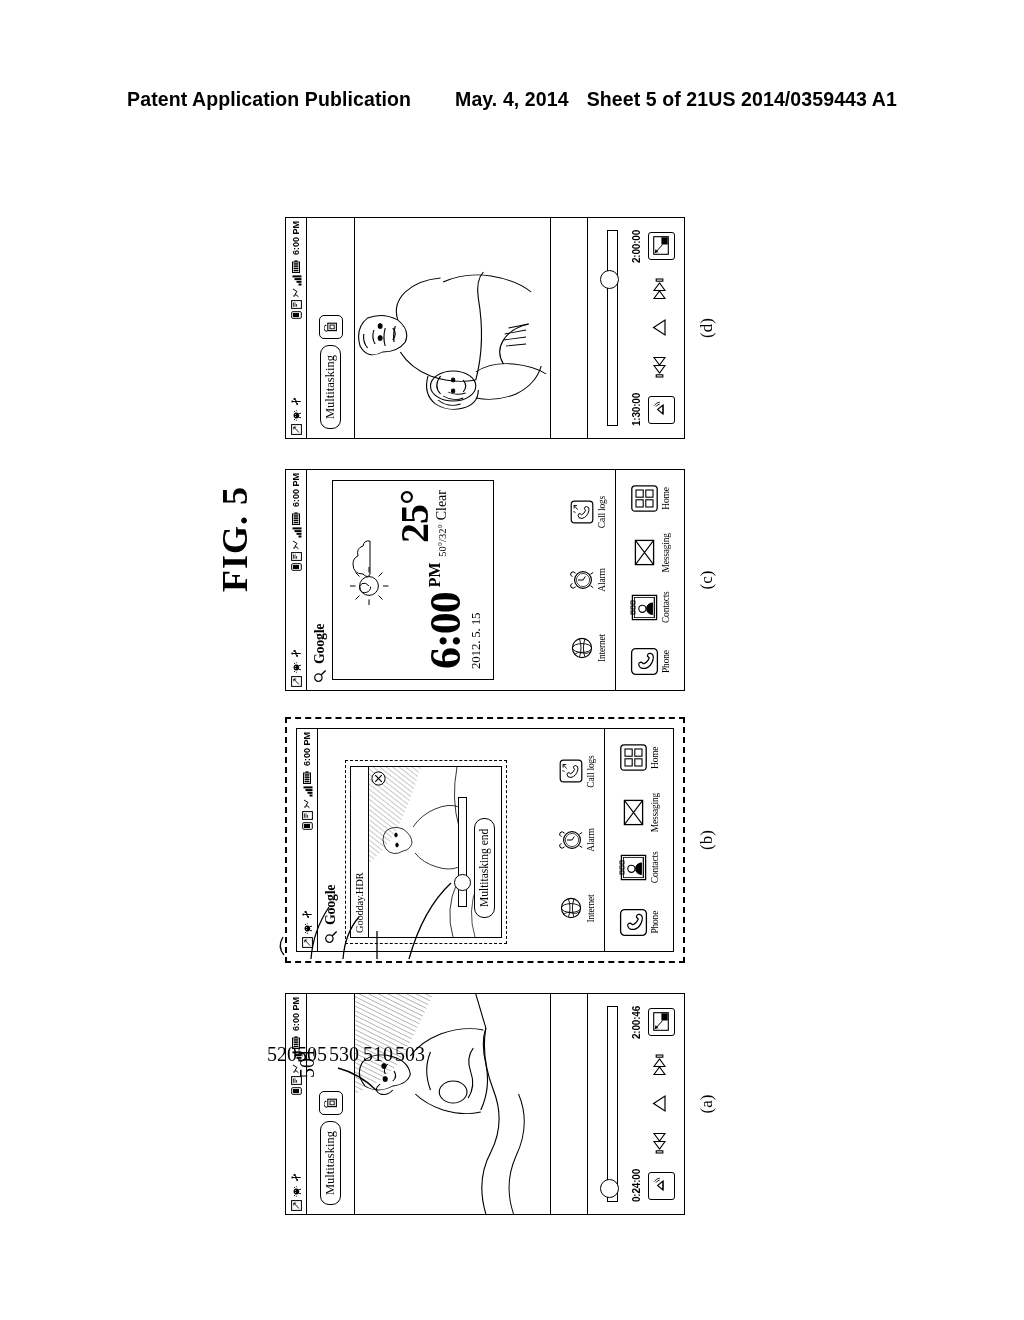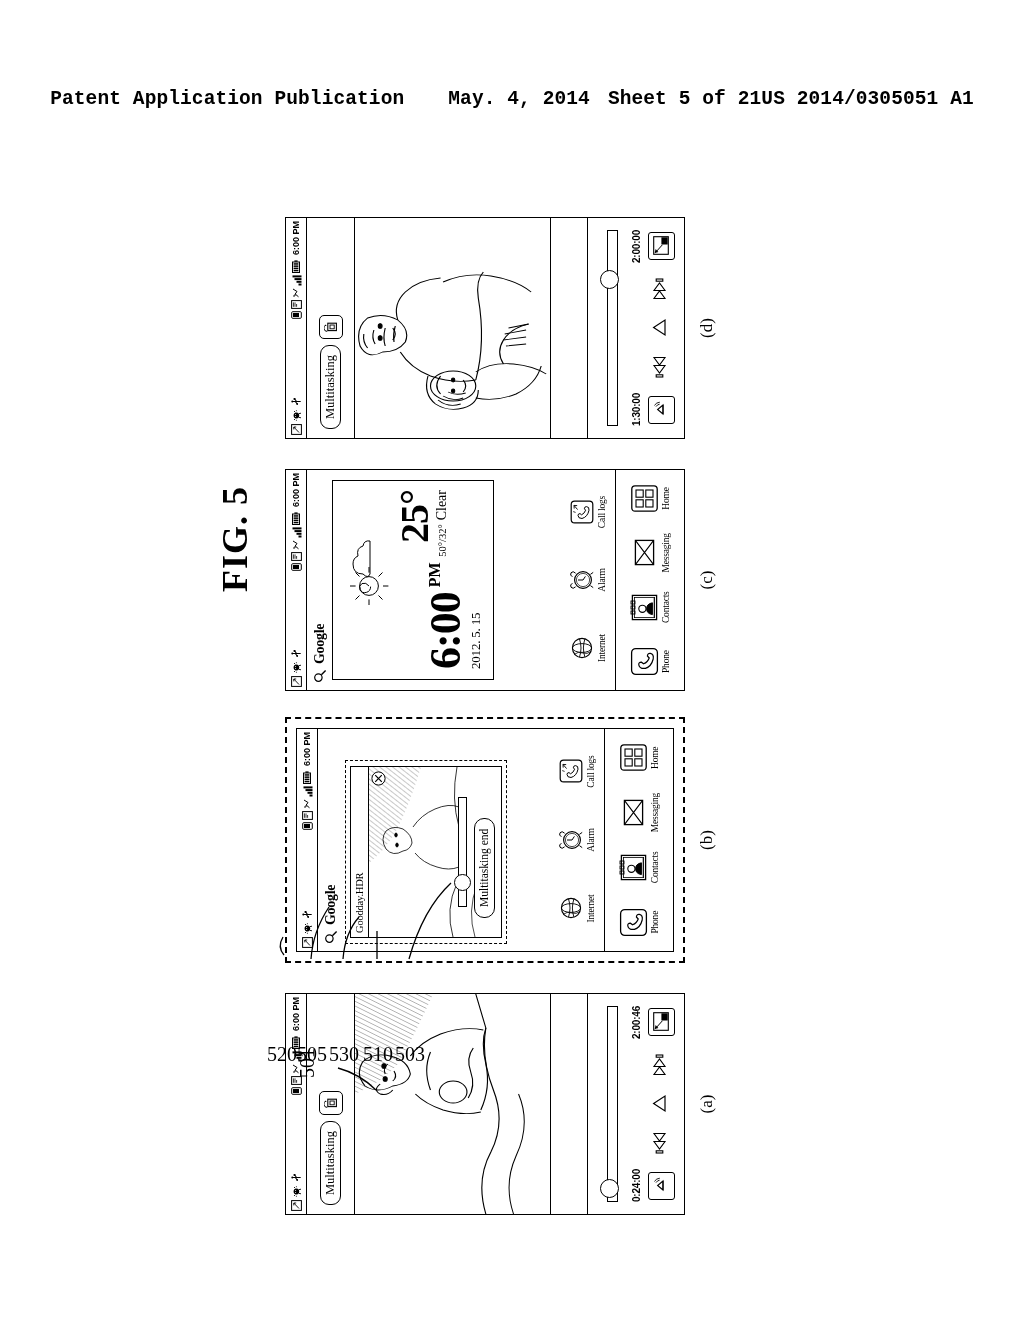--- a/index.html
+++ b/index.html
@@ -5,21 +5,21 @@
   html,body{margin:0;padding:0;background:#fff;}
   body{
     width:1024px;height:1320px;position:relative;overflow:hidden;
     font-family:"Liberation Serif", serif;color:#000;
   }
 
   
   .pub-header{
     position:absolute;top:88px;left:0;width:1024px;
     display:flex;justify-content:center;align-items:baseline;
-    font-family:Liberation Mono, monospace;font-weight:bold;font-size:19.5px;
+    font-family:Liberation Sans, sans-serif;font-weight:bold;font-size:19.5px;
     letter-spacing:.1px;white-space:nowrap;
   }
   .pub-header .h-pub{margin-right:44px;}
   .pub-header .h-date{margin-right:18px;}
   .pub-header .h-sheet{}
 
   
   .fig-title{
     position:absolute;left:214px;top:592px;
     font-family:"Liberation Serif", serif;font-weight:bold;font-size:36px;
@@ -199,21 +199,21 @@
   }
   .leader{position:absolute;overflow:visible;}
 </style>
 </head>
 <body>
 
 <div class="pub-header">
   <span class="h-pub">Patent Application Publication</span>
   <span class="h-date">May. 4, 2014</span>
   <span class="h-sheet">Sheet 5 of 21</span>
-  <span class="h-num">US 2014/0305051 A1</span>
+  <span class="h-num">US 2014/0359443 A1</span>
 </div>
 
 <div class="fig-title">FIG. 5</div>
 
 <div id="stage">
 
   <div class="panel panel-a">
     <div class="device">
 
       <div class="statusbar">

